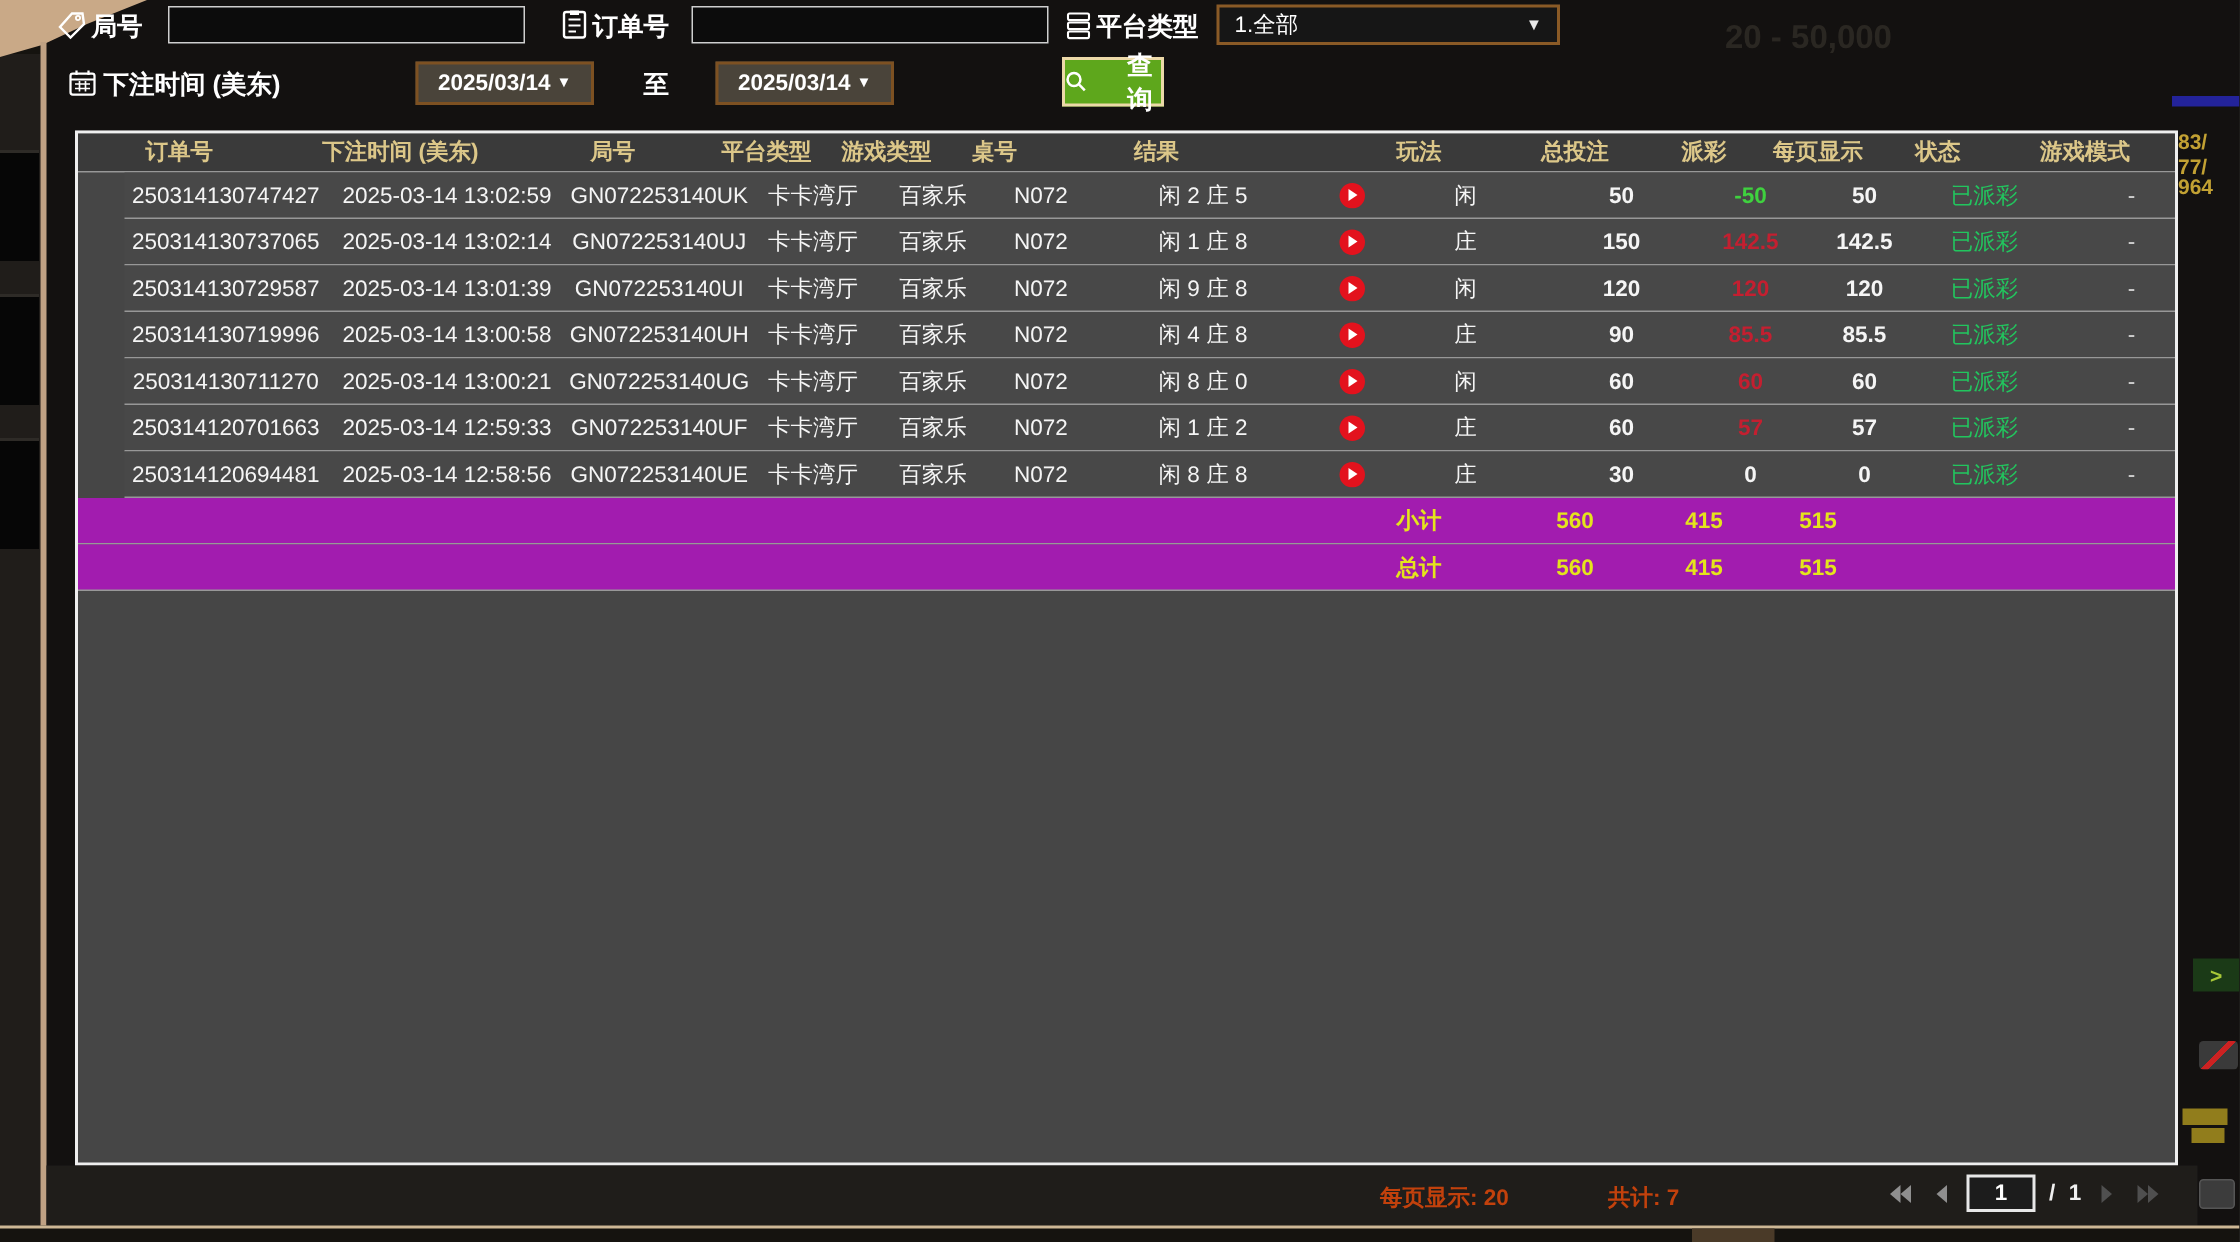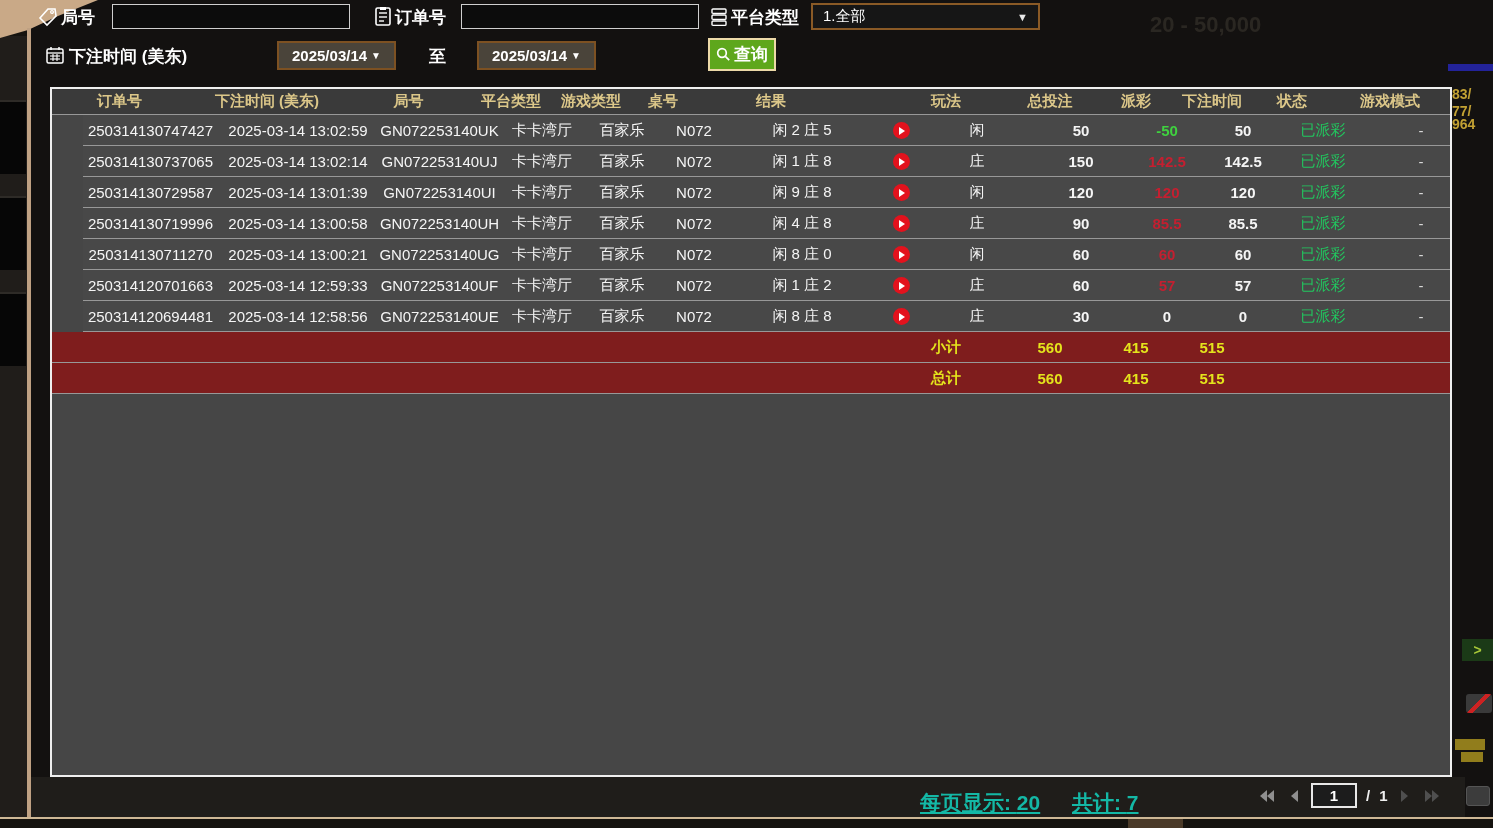--- a/index.html
+++ b/index.html
@@ -27,47 +27,47 @@
   .sel{position:absolute;left:811px;top:3px;width:229px;height:27px;background:#161616;
        border:2px solid #8a5a26;box-sizing:border-box;color:#fff;font-size:15px;
        display:flex;align-items:center;padding:0 10px;cursor:pointer;}
   .sel .caret{margin-left:auto;font-size:11px;color:#e8e8e8;}
   .datebox{position:absolute;width:119px;height:29px;background:#4a443a;border:2px solid #7d5122;
        box-sizing:border-box;color:#fff;font-size:15px;font-weight:bold;display:flex;
        align-items:center;justify-content:center;gap:4px;cursor:pointer;}
   .datebox .caret{font-size:10px;}
   .qbtn{position:absolute;left:708px;top:38px;width:68px;height:33px;background:#5ea71c;
        border:2px solid #ecd9a8;box-sizing:border-box;color:#fff;font-size:17px;font-weight:bold;
-       display:flex;align-items:center;justify-content:center;gap:3px;cursor:pointer;padding:0;}
+       display:flex;align-items:center;justify-content:center;gap:21px;cursor:pointer;padding:0;}
 
   
   .tbl{position:absolute;left:50px;top:87px;width:1402px;height:690px;background:#464646;
        border:2px solid #efefef;box-sizing:border-box;overflow:hidden;}
   .grid-row{display:grid;grid-template-columns:135px 160px 123px 82px 78px 66px 150px 48px 104px 104px 68px 84px 76px 120px;
        align-items:center;border-bottom:1px solid #989898;}
   .thead{height:25px;background:#3a3a3a;}
   .thead .cell{color:#dcc789;font-weight:bold;font-size:15px;}
   .drow{height:30px;background:#484848;margin-left:31px;}
-  .trow{height:30px;background:#7f1d1d;}
+  .trow{height:30px;background:#a21caf;}
   .cell{text-align:center;color:#f5f5f5;font-size:15px;white-space:nowrap;overflow:hidden;}
   .bold{font-weight:bold;}
   .pay-neg{color:#3fd13f;font-weight:bold;}
   .pay-pos{color:#c41f30;font-weight:bold;}
   .pay-zero{color:#f5f5f5;font-weight:bold;}
   .green{color:#22c55e;}
   .dim{color:#d8d8d8;}
   .ylw{color:#e4e41c;font-weight:bold;}
   .playbtn{width:17px;height:17px;border-radius:50%;background:#e3121d;border:none;cursor:pointer;
        display:inline-flex;align-items:center;justify-content:center;padding:0;vertical-align:middle;}
   .playbtn .tri{width:0;height:0;border-left:6px solid #fff;border-top:4px solid transparent;
        border-bottom:4px solid transparent;margin-left:2px;}
 
   
   .footer-bar{position:absolute;left:31px;top:777px;width:1434px;height:40px;background:#1f1d1a;}
-  .ftext{position:absolute;color:#14b8a6;font-size:21px;font-weight:bold;white-space:nowrap;text-decoration:underline;}
+  .ftext{position:absolute;color:#c2410c;font-size:15px;font-weight:bold;white-space:nowrap;}
   .pager{position:absolute;left:1256px;top:783px;display:flex;align-items:center;gap:9px;}
   .pbtn{background:none;border:none;padding:2px;cursor:pointer;display:flex;align-items:center;}
   .pginput{width:46px;height:25px;background:#1c1c1c;border:2px solid #e8e8e8;box-sizing:border-box;
        color:#fff;font-size:15px;font-weight:bold;text-align:center;outline:none;}
   .psep{color:#f0f0f0;font-size:15px;font-weight:bold;}
 
   
   .bead{position:absolute;left:0;top:819px;width:1127px;height:9px;background:#c9c5bd;
        background-image:repeating-linear-gradient(to right,transparent 0 21px,#a7a39b 21px 22px);overflow:hidden;}
   .bead .rtxt{position:absolute;left:797px;top:-1px;color:#c32222;font-size:11px;font-weight:bold;}
@@ -173,21 +173,21 @@
         <div class="cell">下注时间 (美东)</div>
         <div class="cell">局号</div>
         <div class="cell">平台类型</div>
         <div class="cell">游戏类型</div>
         <div class="cell">桌号</div>
         <div class="cell">结果</div>
         <div class="cell"></div>
         <div class="cell">玩法</div>
         <div class="cell">总投注</div>
         <div class="cell">派彩</div>
-        <div class="cell">下注时间</div>
+        <div class="cell">每页显示</div>
         <div class="cell">状态</div>
         <div class="cell">游戏模式</div>
       </div>
     <div id="tbody">
         <div class="grid-row drow">
           <div class="cell">250314130747427</div>
           <div class="cell">2025-03-14 13:02:59</div>
           <div class="cell">GN072253140UK</div>
           <div class="cell">卡卡湾厅</div>
           <div class="cell">百家乐</div>

